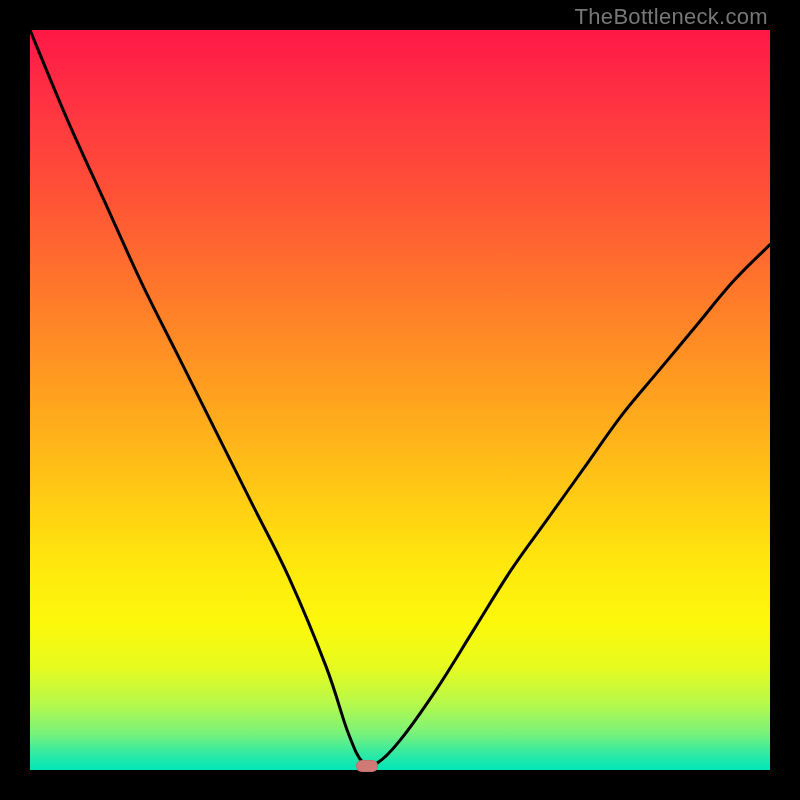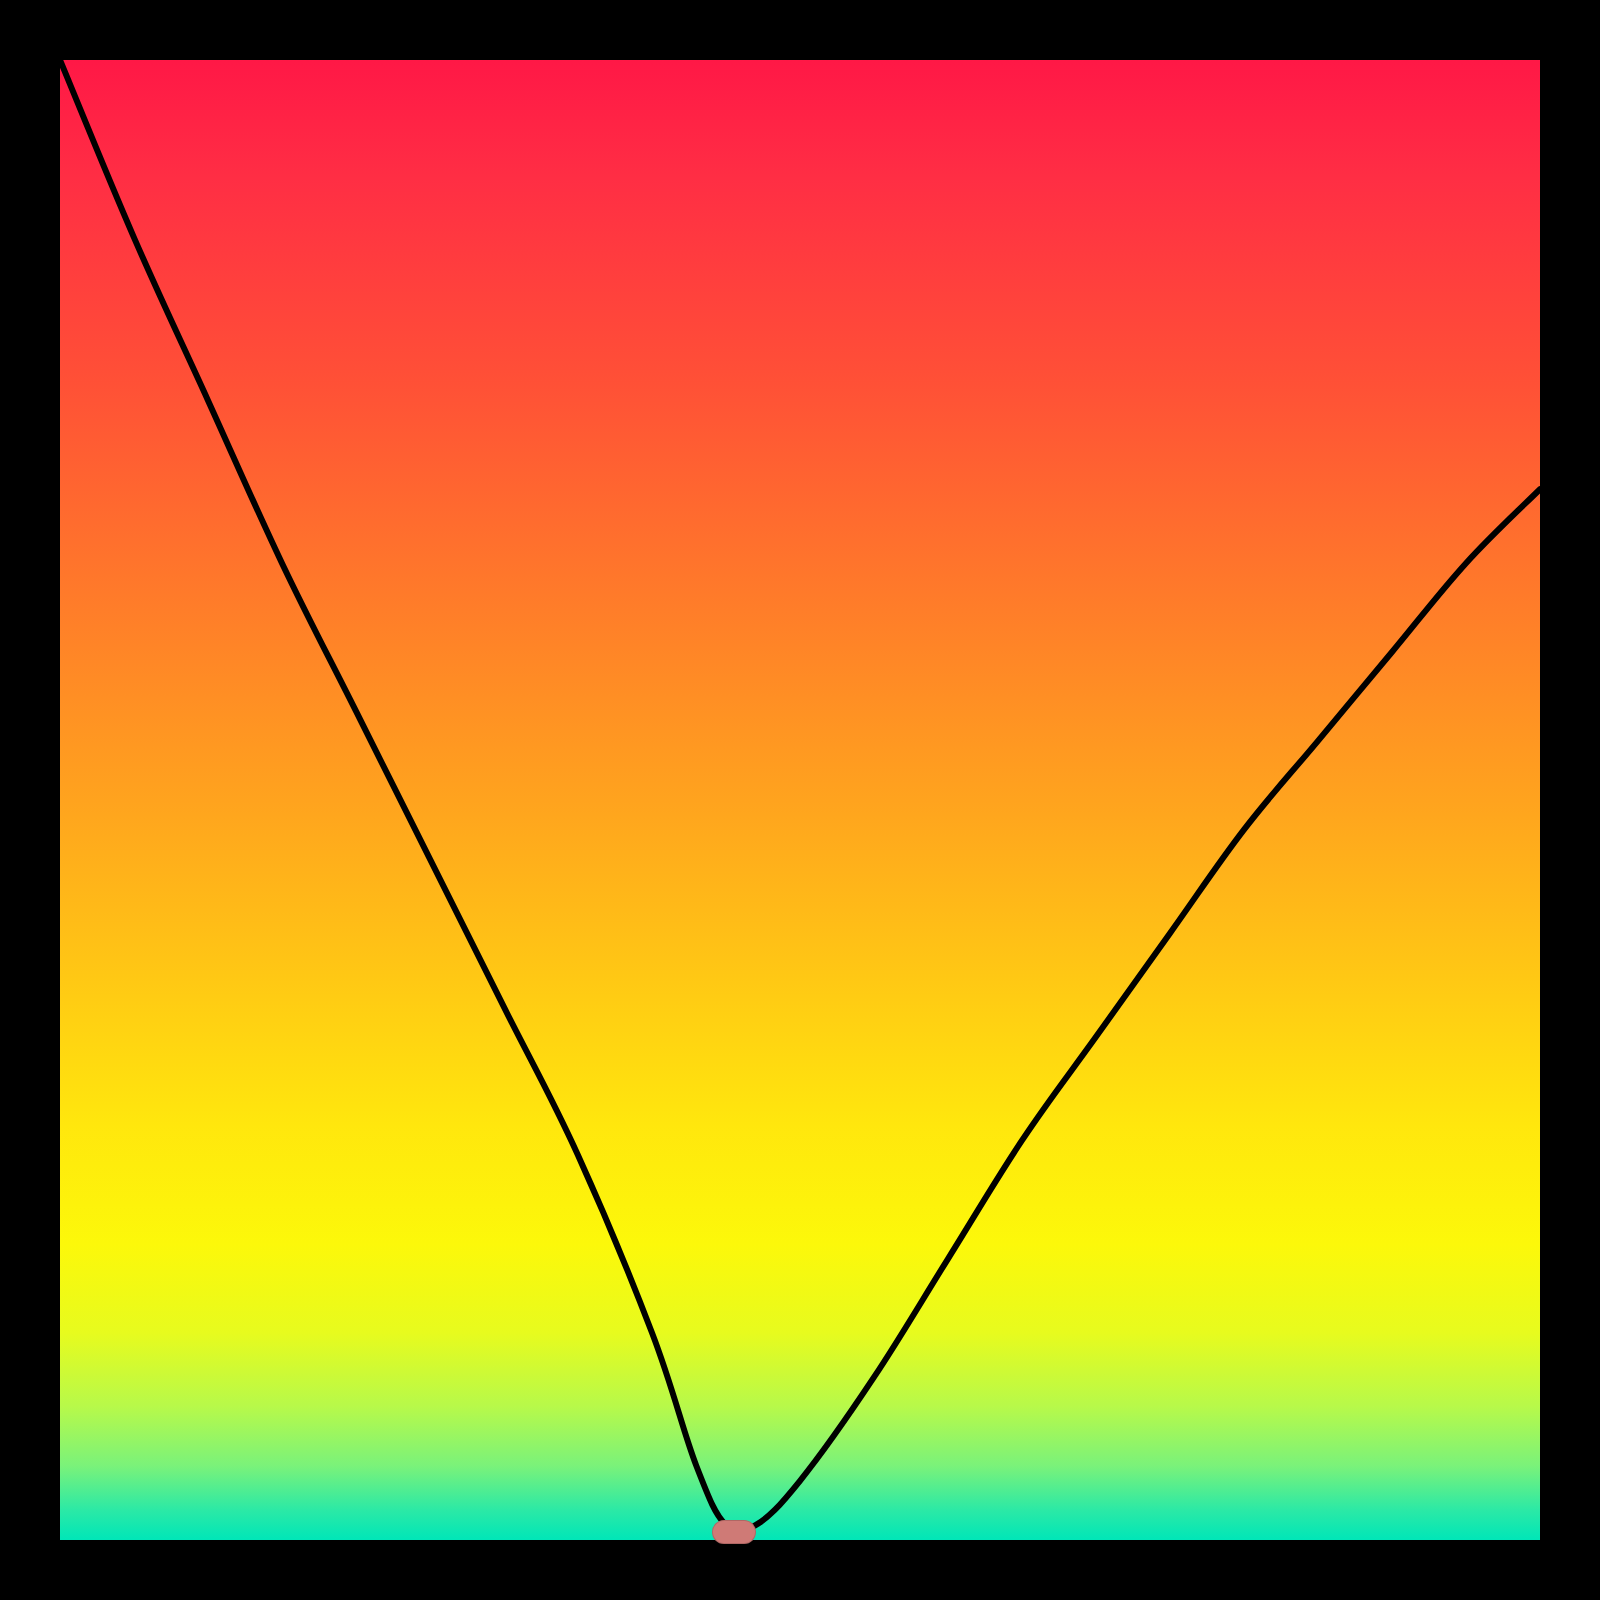--- a/index.html
+++ b/index.html
@@ -77,14 +77,15 @@
   <div class="plot-area">
 
     <svg class="curve" viewBox="0 0 740 740" preserveAspectRatio="none">
       <path d="M 0.0 0.0 C 6.7 16.0, 23.7 58.2, 37.0 88.8 C 50.3 119.4, 60.7 140.9, 74.0 170.2 C 87.3 199.5, 97.7 223.6, 111.0 251.6 C 124.3 279.6, 134.7 299.0, 148.0 325.6 C 161.3 352.2, 171.7 373.0, 185.0 399.6 C 198.3 426.2, 208.7 447.0, 222.0 473.6 C 235.3 500.2, 245.7 518.3, 259.0 547.6 C 272.3 576.9, 285.3 608.4, 296.0 636.4 C 306.7 664.4, 311.5 685.7, 318.2 703.0 C 324.9 720.3, 327.7 727.3, 333.0 732.6 C 338.3 737.9, 341.1 736.6, 347.8 732.6 C 354.5 728.6, 359.3 723.7, 370.0 710.4 C 380.7 697.1, 393.7 678.6, 407.0 658.6 C 420.3 638.6, 430.7 620.7, 444.0 599.4 C 457.3 578.1, 467.7 560.2, 481.0 540.2 C 494.3 520.2, 504.7 507.0, 518.0 488.4 C 531.3 469.8, 541.7 455.2, 555.0 436.6 C 568.3 418.0, 578.7 402.1, 592.0 384.8 C 605.3 367.5, 615.7 356.4, 629.0 340.4 C 642.3 324.4, 652.7 312.0, 666.0 296.0 C 679.3 280.0, 689.7 266.3, 703.0 251.6 C 716.3 236.9, 733.3 221.3, 740.0 214.6" fill="none" stroke="#000" stroke-width="3" stroke-linecap="round"></path>
     </svg>
 
     <div class="marker" style="left: 336.7px; top: 736.3px;"></div>
 
   </div>
 
+  <div class="watermark">TheBottleneck.com</div>
 
 </div>
 
 </body></html>

